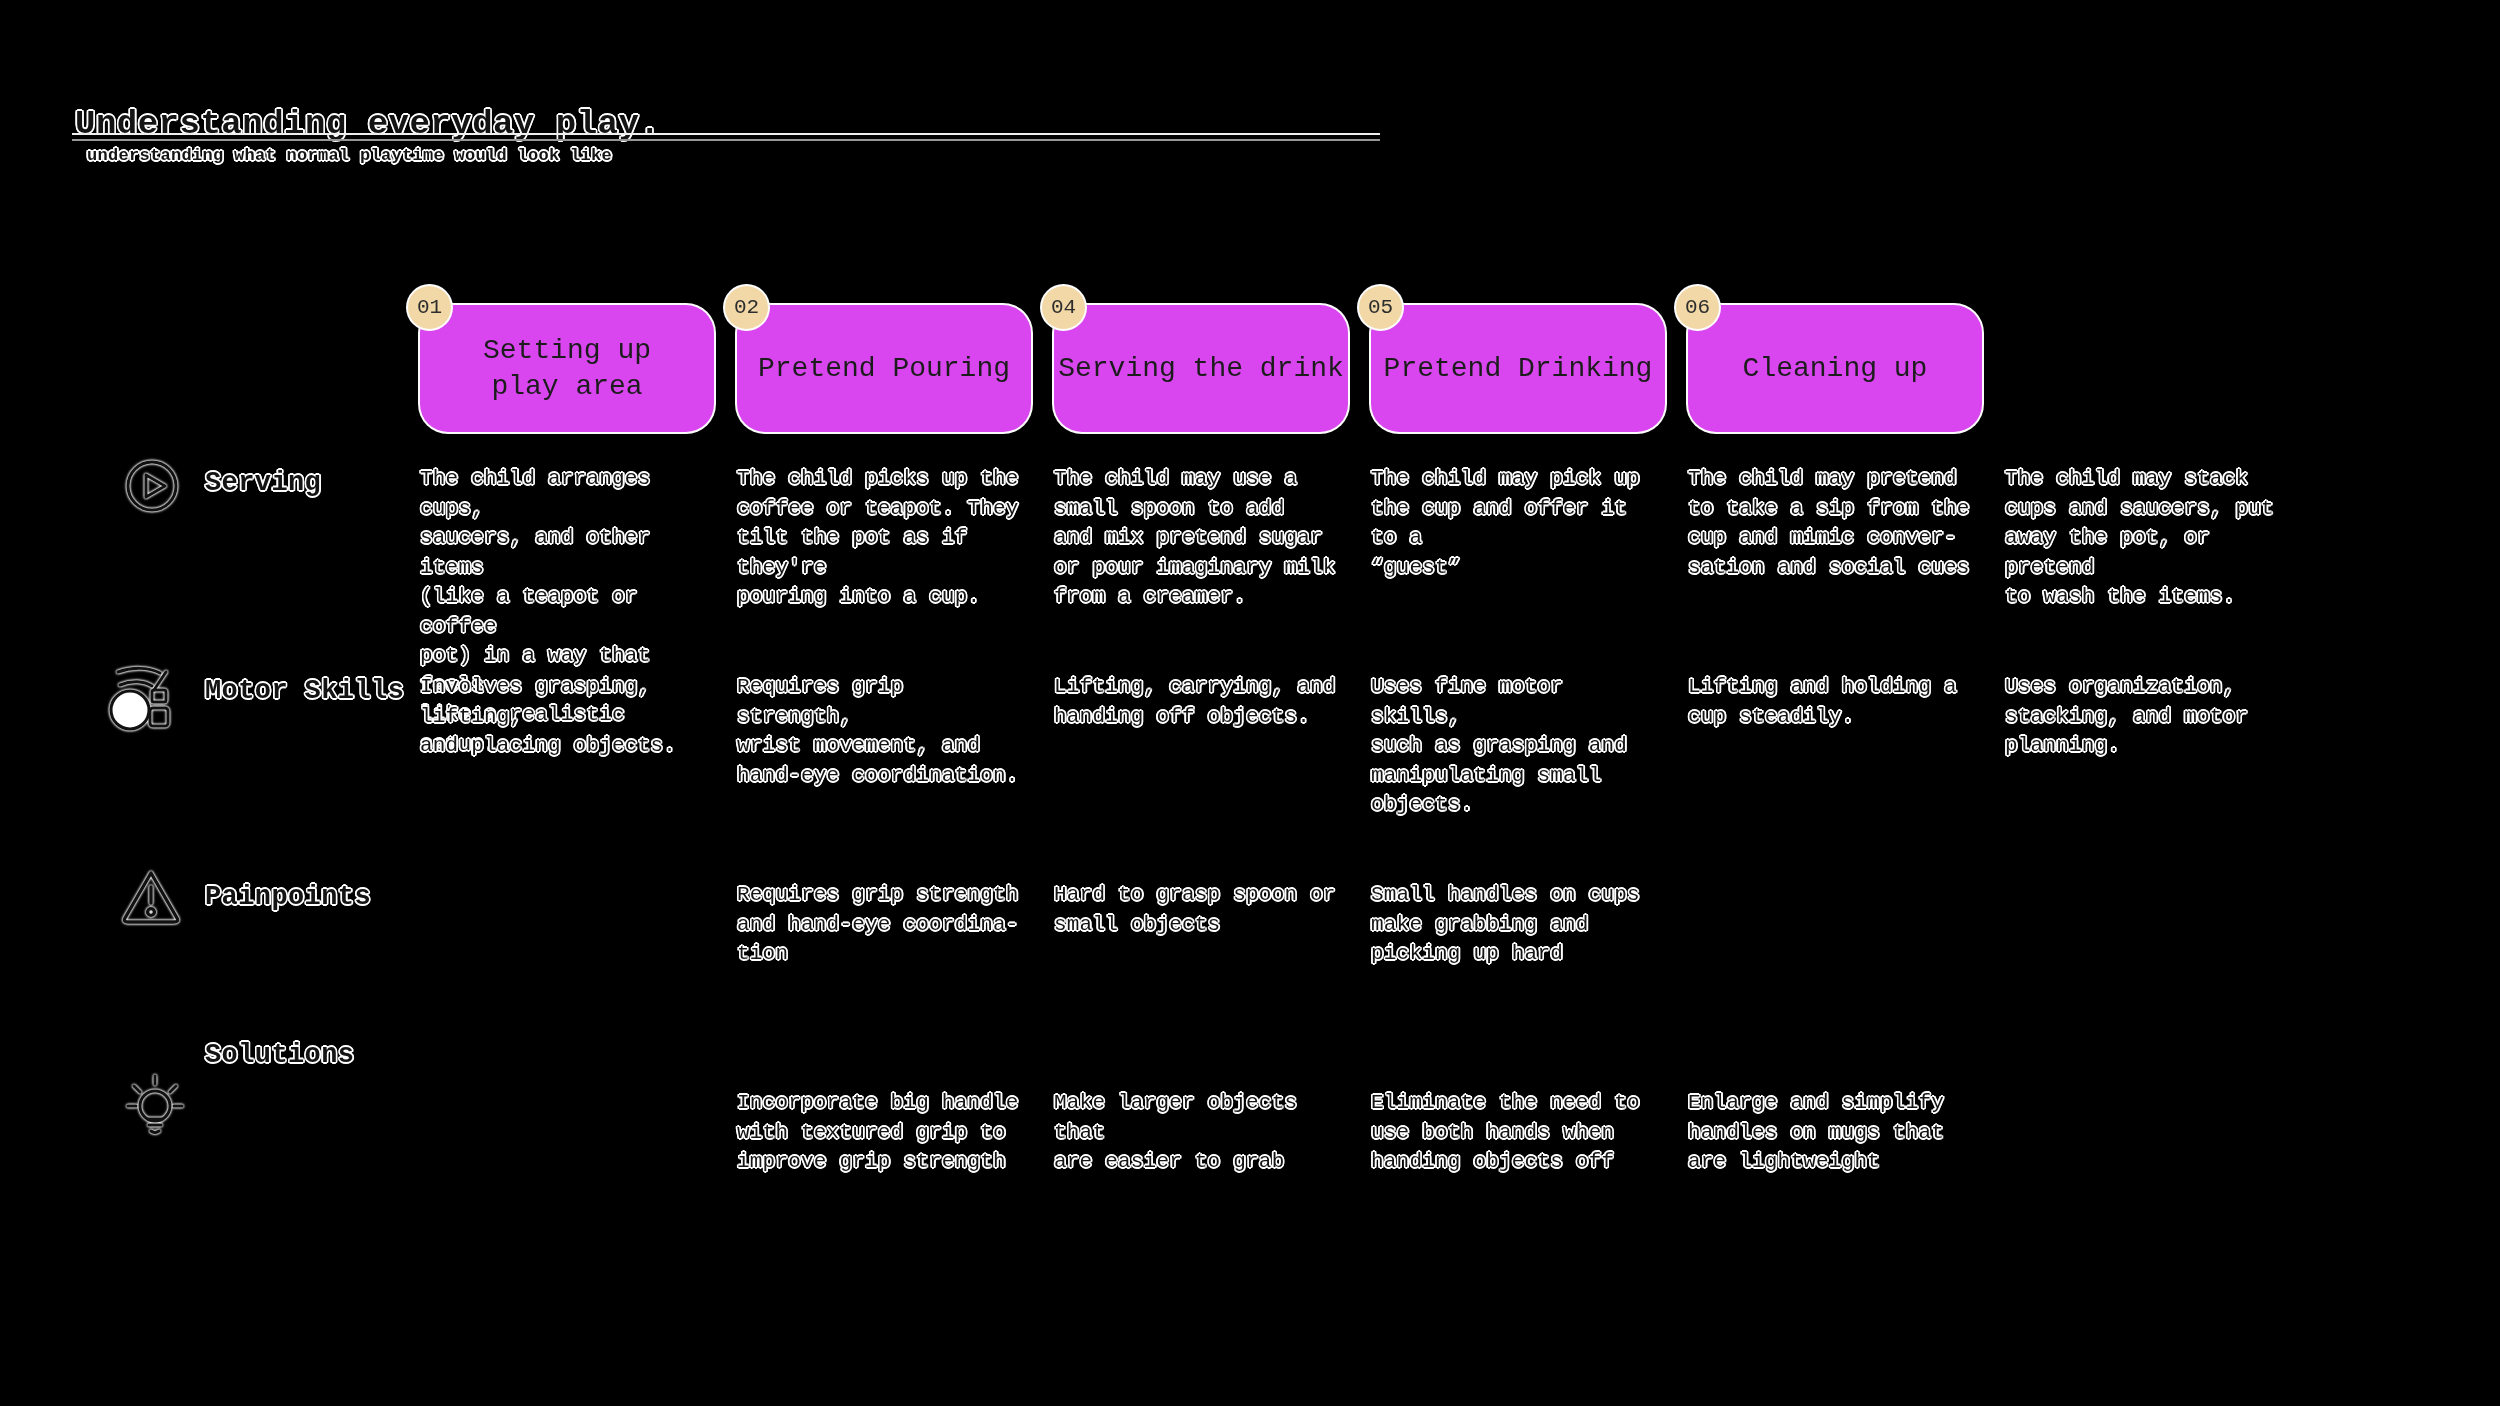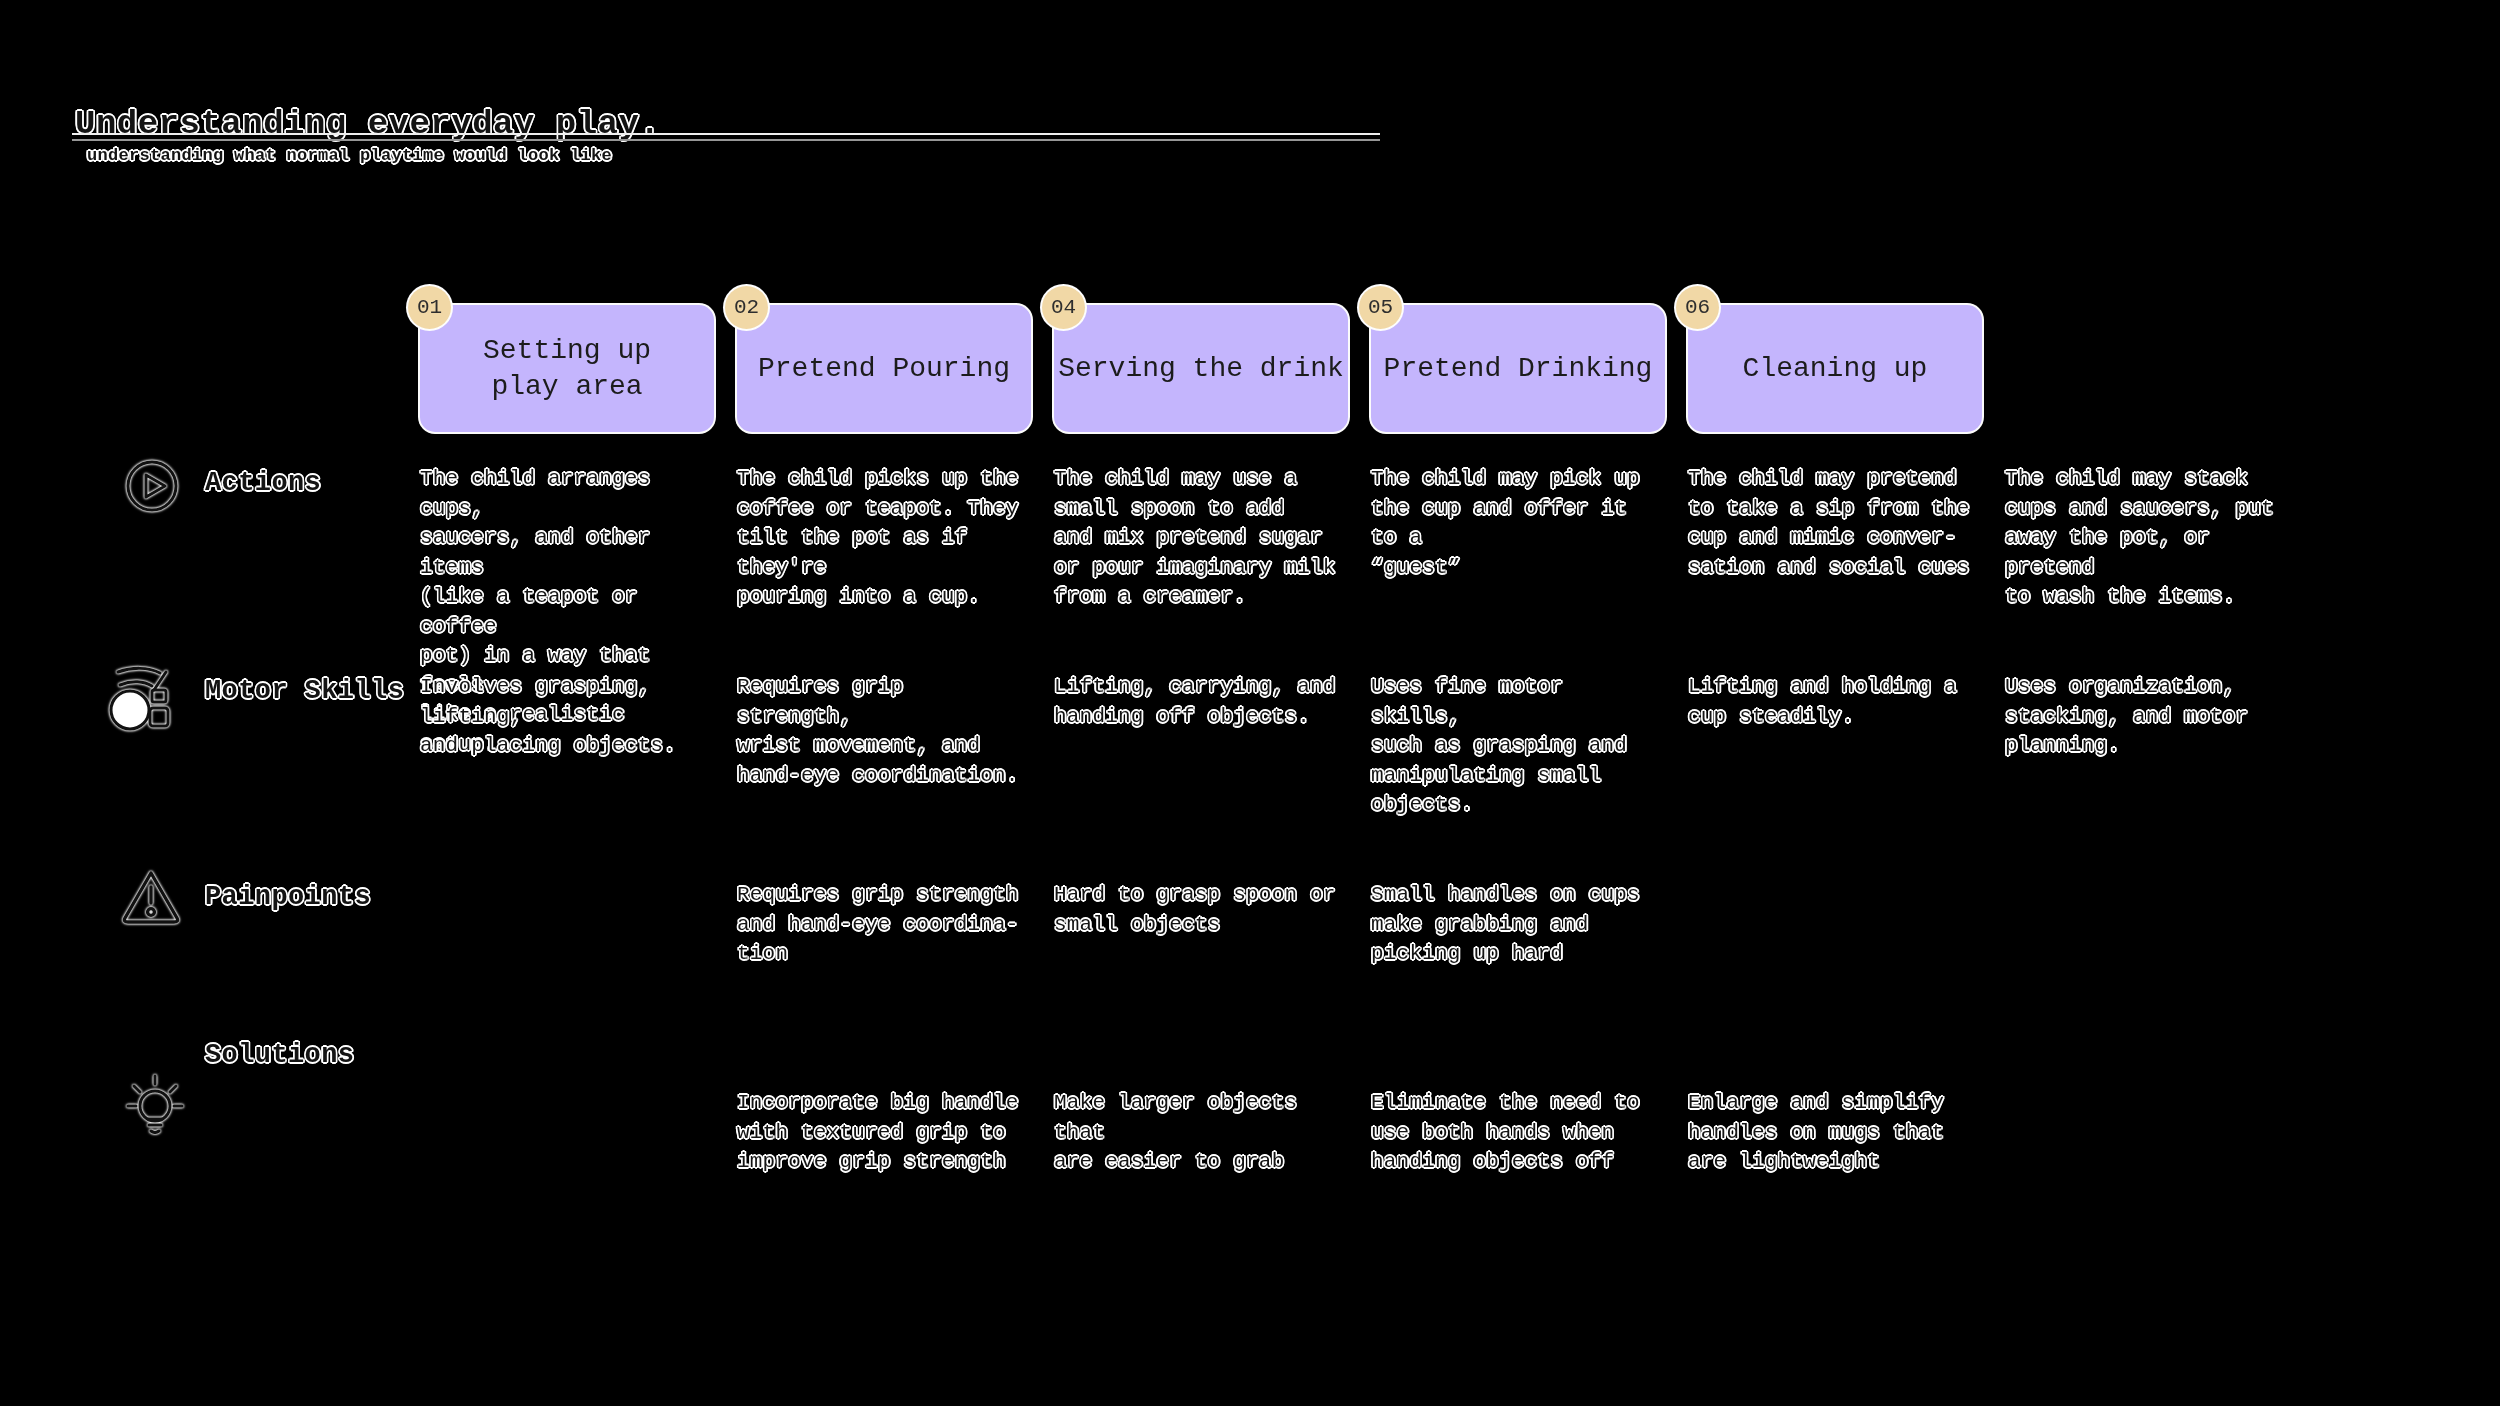--- a/index.html
+++ b/index.html
@@ -25,21 +25,21 @@
   }
   .subtitle{
     position:absolute;left:87px;top:146px;
     font-size:17px;font-weight:bold;letter-spacing:.3px;
   }
   .stages{
     position:absolute;left:420px;top:305px;
     display:grid;grid-template-columns:repeat(6,294px);column-gap:23px;
   }
   .stage-card{
-    position:relative;height:127px;background:#c4b5fd;border-radius:15px;
+    position:relative;height:127px;background:#d946ef;border-radius:28px;
     box-shadow:0 0 0 2px #fbfbfb;
     display:flex;align-items:center;justify-content:center;text-align:center;
     font-size:28px;color:#1c1c1c;white-space:pre-line;line-height:36px;
   }
   .badge{
     position:absolute;left:-12px;top:-19px;width:43px;height:43px;border-radius:50%;
     background:#f1d8a6;box-shadow:0 0 0 2px #fdfdfd;
     display:flex;align-items:center;justify-content:center;
     font-size:21px;color:#2e2e2e;
   }
@@ -127,21 +127,21 @@
       <line x1="25" y1="53" x2="37" y2="53"></line>
       <path d="M27 59 Q31 62 35 59"></path>
       <line x1="31" y1="4" x2="31" y2="12"></line>
       <line x1="10" y1="14" x2="16" y2="20"></line>
       <line x1="52" y1="14" x2="46" y2="20"></line>
       <line x1="4" y1="34" x2="12" y2="34"></line>
       <line x1="50" y1="34" x2="58" y2="34"></line>
     </svg>
   </div>
 
-  <div class="row-label halo" id="label-actions">Actions</div>
+  <div class="row-label halo" id="label-actions">Serving</div>
   <div class="row-label halo" id="label-motor">Motor Skills</div>
   <div class="row-label halo" id="label-pain">Painpoints</div>
   <div class="row-label halo" id="label-solutions">Solutions</div>
 
   <section class="cells" id="cells-actions">
     <div class="halo">The child arranges cups,
 saucers, and other items
 (like a teapot or coffee
 pot) in a way that feels
 like a realistic setup.</div>

